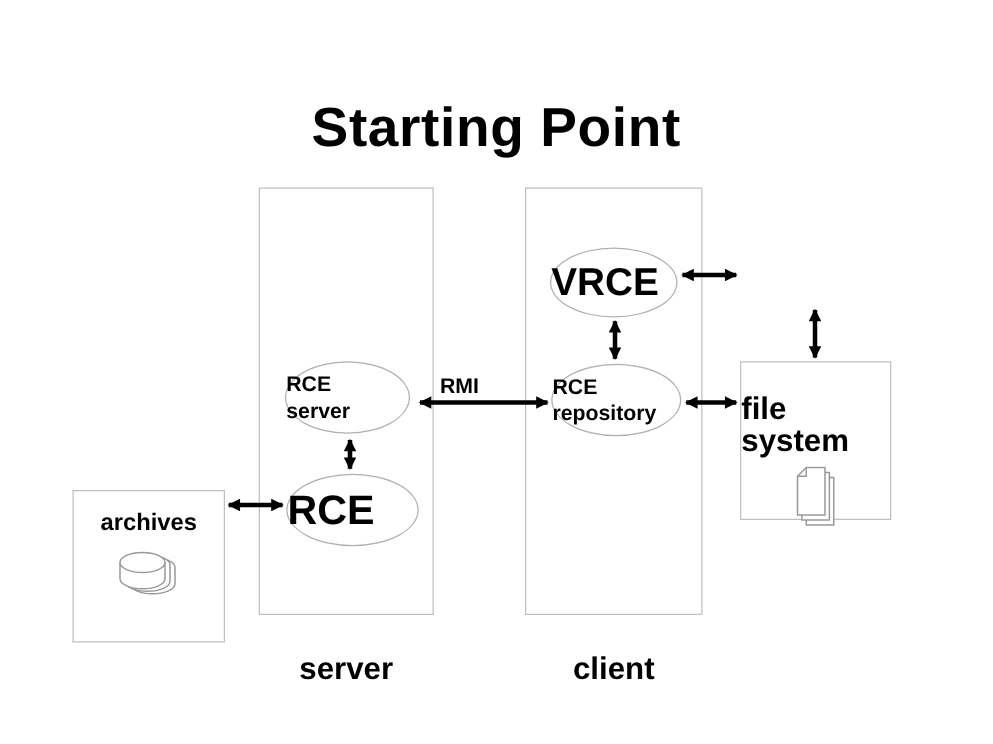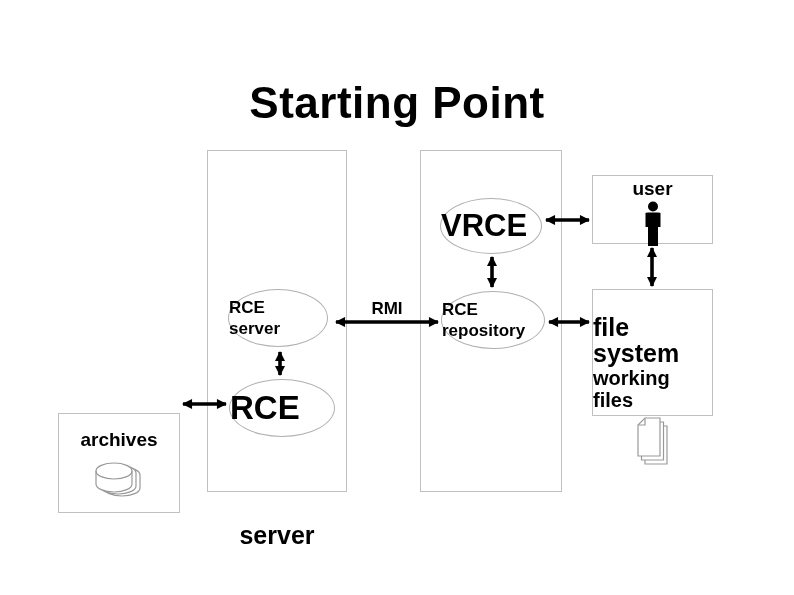--- a/index.html
+++ b/index.html
@@ -36,21 +36,21 @@
   .node-box {
     position: absolute;
     border: 1px solid #c0c0c0;
     background: #ffffff;
     display: flex;
     flex-direction: column;
     align-items: center;
   }
   .user-box      { left: 592px; top: 175px; width: 121px; height: 69px; }
   .fs-box        { left: 592px; top: 289px; width: 121px; height: 127px; }
-  .archives-box  { left: 58px;  top: 392px; width: 122px; height: 100px; margin-top: 21px; }
+  .archives-box  { left: 58px;  top: 392px; width: 122px; height: 122px; }
 
   .ellipse {
     position: absolute;
     border: 1px solid #b0b0b0;
     border-radius: 50%;
     background: #ffffff;
     display: flex;
     flex-direction: column;
     align-items: flex-start;
     justify-content: center;
@@ -83,21 +83,20 @@
     text-align: center;
   }
   .server-label { left: 207px; width: 140px; }
   .client-label { left: 420px; width: 142px; }
 
   .rmi-label {
     position: absolute;
     left: 352px;
     top: 299px;
     width: 70px;
-    text-align: center;
     font-size: 17px;
     font-weight: bold;
     z-index: 3;
   }
 
   .arrows-svg {
     position: absolute;
     left: 0; top: 0;
     width: 794px;
     height: 595px;
@@ -123,33 +122,23 @@
     <span>RCE</span>
   </div>
   <div class="ellipse vrce-ellipse">
     <span>VRCE</span>
   </div>
   <div class="ellipse rce-repo-ellipse">
     <span>RCE</span>
     <span>repository</span>
   </div>
 
-  <div class="node-box user-box">
-    <div class="box-label">user</div>
-    <div class="person-icon-wrap">
-      <svg width="30" height="46" viewBox="0 0 30 46">
-        <circle cx="15" cy="5.5" r="5" fill="#000"></circle>
-        <path d="M7.5,12 Q7.5,11.5 10,11.5 H20 Q22.5,11.5 22.5,12 L22.5,26 H20 L20,45 H10 L10,26 H7.5 Z" fill="#000"></path>
-      </svg>
-    </div>
-  </div>
 
   <div class="node-box fs-box">
     <div class="fs-title">file system</div>
-    <div class="fs-subtitle">working files</div>
     <div class="docs-icon-wrap">
       <svg width="34" height="50" viewBox="0 0 34 50">
         <g fill="#ffffff" stroke="#999999" stroke-width="1.2" stroke-linejoin="miter">
           <path d="M16,9 L31,9 L31,47 L9,47 L9,16 Z"></path>
           <path d="M12.5,5 L27.5,5 L27.5,43 L5.5,43 L5.5,12 Z"></path>
           <path d="M9,1 L24,1 L24,39 L2,39 L2,8 Z"></path>
           <path d="M9,1 L9,8 L2,8" fill="none"></path>
         </g>
       </svg>
     </div>
@@ -169,20 +158,21 @@
           <g transform="translate(0,1)">
             <path d="M1,9 a18,8 0 0 1 36,0 v13 a18,8 0 0 1 -36,0 z"></path>
             <path d="M1,9 a18,8 0 0 0 36,0" fill="none"></path>
           </g>
         </g>
       </svg>
     </div>
   </div>
 
   <div class="bottom-label server-label">server</div>
+  <div class="bottom-label client-label">client</div>
 
   <div class="rmi-label">RMI</div>
 
   <svg class="arrows-svg" viewBox="0 0 794 595">
     <defs>
       <marker id="ah" viewBox="0 0 10 10" refX="9" refY="5" markerWidth="3.2" markerHeight="2.8" orient="auto-start-reverse">
         <path d="M0,0 L10,5 L0,10 z" fill="#000"></path>
       </marker>
     </defs>
     <g stroke="#000" stroke-width="3.6">

